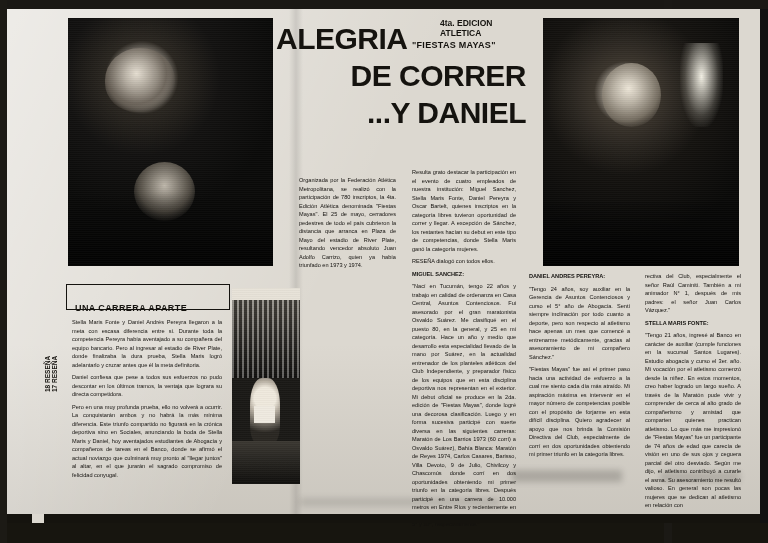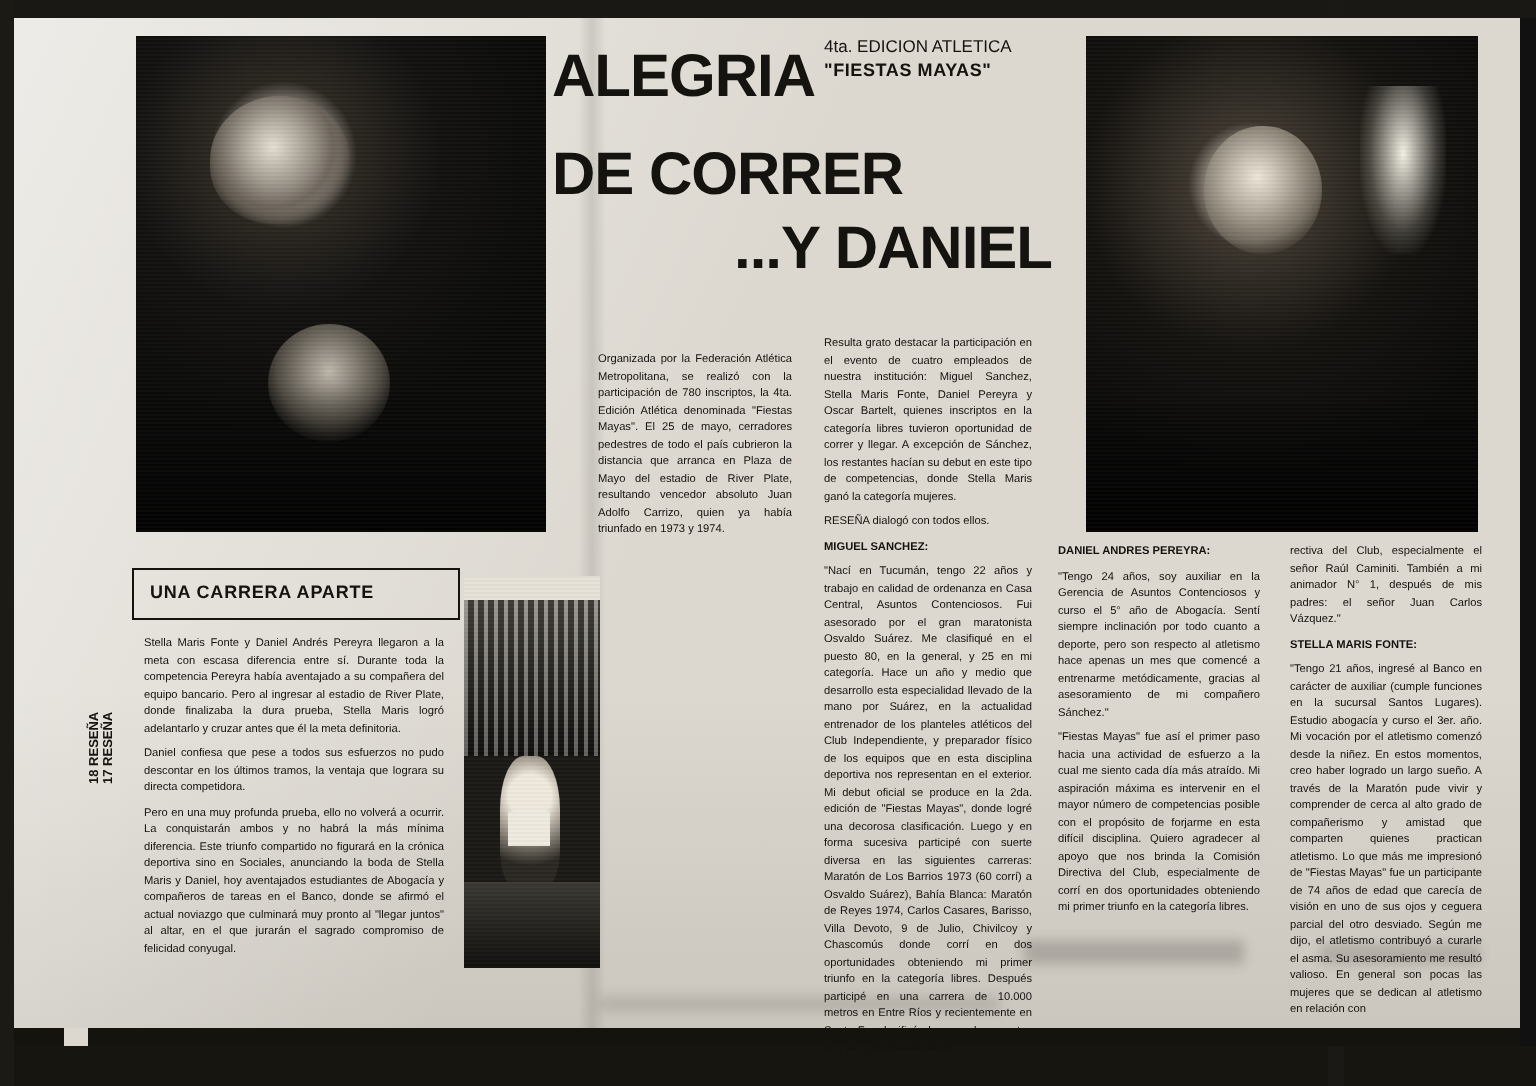--- a/index.html
+++ b/index.html
@@ -81,43 +81,43 @@
     background:radial-gradient(circle at 45% 40%, #efe8da, #7d7568 60%, rgba(0,0,0,0) 80%);opacity:.92;}
   #photo-right .lamp{position:absolute;right:8%;top:10%;width:22%;height:34%;
     background:radial-gradient(ellipse at 50% 40%, rgba(255,252,240,.95), rgba(255,250,235,.18) 55%, rgba(0,0,0,0) 75%);}
   #photo-right .table{position:absolute;left:0;bottom:0;width:100%;height:26%;
     background:linear-gradient(180deg, rgba(0,0,0,.1), rgba(0,0,0,.85));}
 
   
   .headline{position:absolute;left:276px;top:22px;width:250px;color:#15130f;
     font-weight:bold;font-size:30px;line-height:1.1;letter-spacing:-0.5px;}
   .headline .l1{text-align:left;}
-  .headline .l2{text-align:left;margin-top:16px;}
+  .headline .l2{text-align:right;margin-top:4px;}
   .headline .l3{text-align:right;margin-top:4px;}
 
   
   .kicker{position:absolute;left:412px;top:18px;width:120px;color:#15130f;}
-  .kicker .k1{font-size:8.5px;font-weight:normal;}
+  .kicker .k1{font-size:8.5px;font-weight:bold;margin-left:28px;}
   .kicker .k2{font-size:9px;font-weight:bold;margin-top:2px;letter-spacing:.3px;}
 
   
   .col{position:absolute;color:#14120f;font-size:5.6px;line-height:1.52;text-align:justify;}
   .col p{margin:0 0 4px 0;}
   .col .b{font-weight:bold;}
 
   #col-a{left:299px;top:176px;width:97px;}
   #col-b{left:412px;top:168px;width:104px;}
   #col-c{left:529px;top:272px;width:101px;}
   #col-d{left:645px;top:272px;width:96px;}
   #col-e{left:72px;top:318px;width:150px;}
 
   
   .boxhead{position:absolute;left:66px;top:284px;width:162px;height:24px;
     border:1px solid #15130f;}
-  .boxhead span{position:absolute;left:8px;top:6px;font-size:9px;font-weight:bold;color:#15130f;letter-spacing:.4px;}
+  .boxhead span{position:absolute;left:8px;top:18px;font-size:9px;font-weight:bold;color:#15130f;letter-spacing:.4px;}
 
   
   .pagenums{position:absolute;left:44px;top:392px;width:96px;height:14px;
     transform:rotate(-90deg);transform-origin:0 0;color:#15130f;font-size:6.5px;font-weight:bold;}
   .pagenums span{display:inline-block;margin-right:18px;}
 
   
   .smudge{position:absolute;background:rgba(20,18,14,.55);filter:blur(3px);}
   #sm1{left:512px;top:470px;width:110px;height:12px;opacity:.35;}
   #sm2{left:660px;top:472px;width:80px;height:10px;opacity:.3;}

